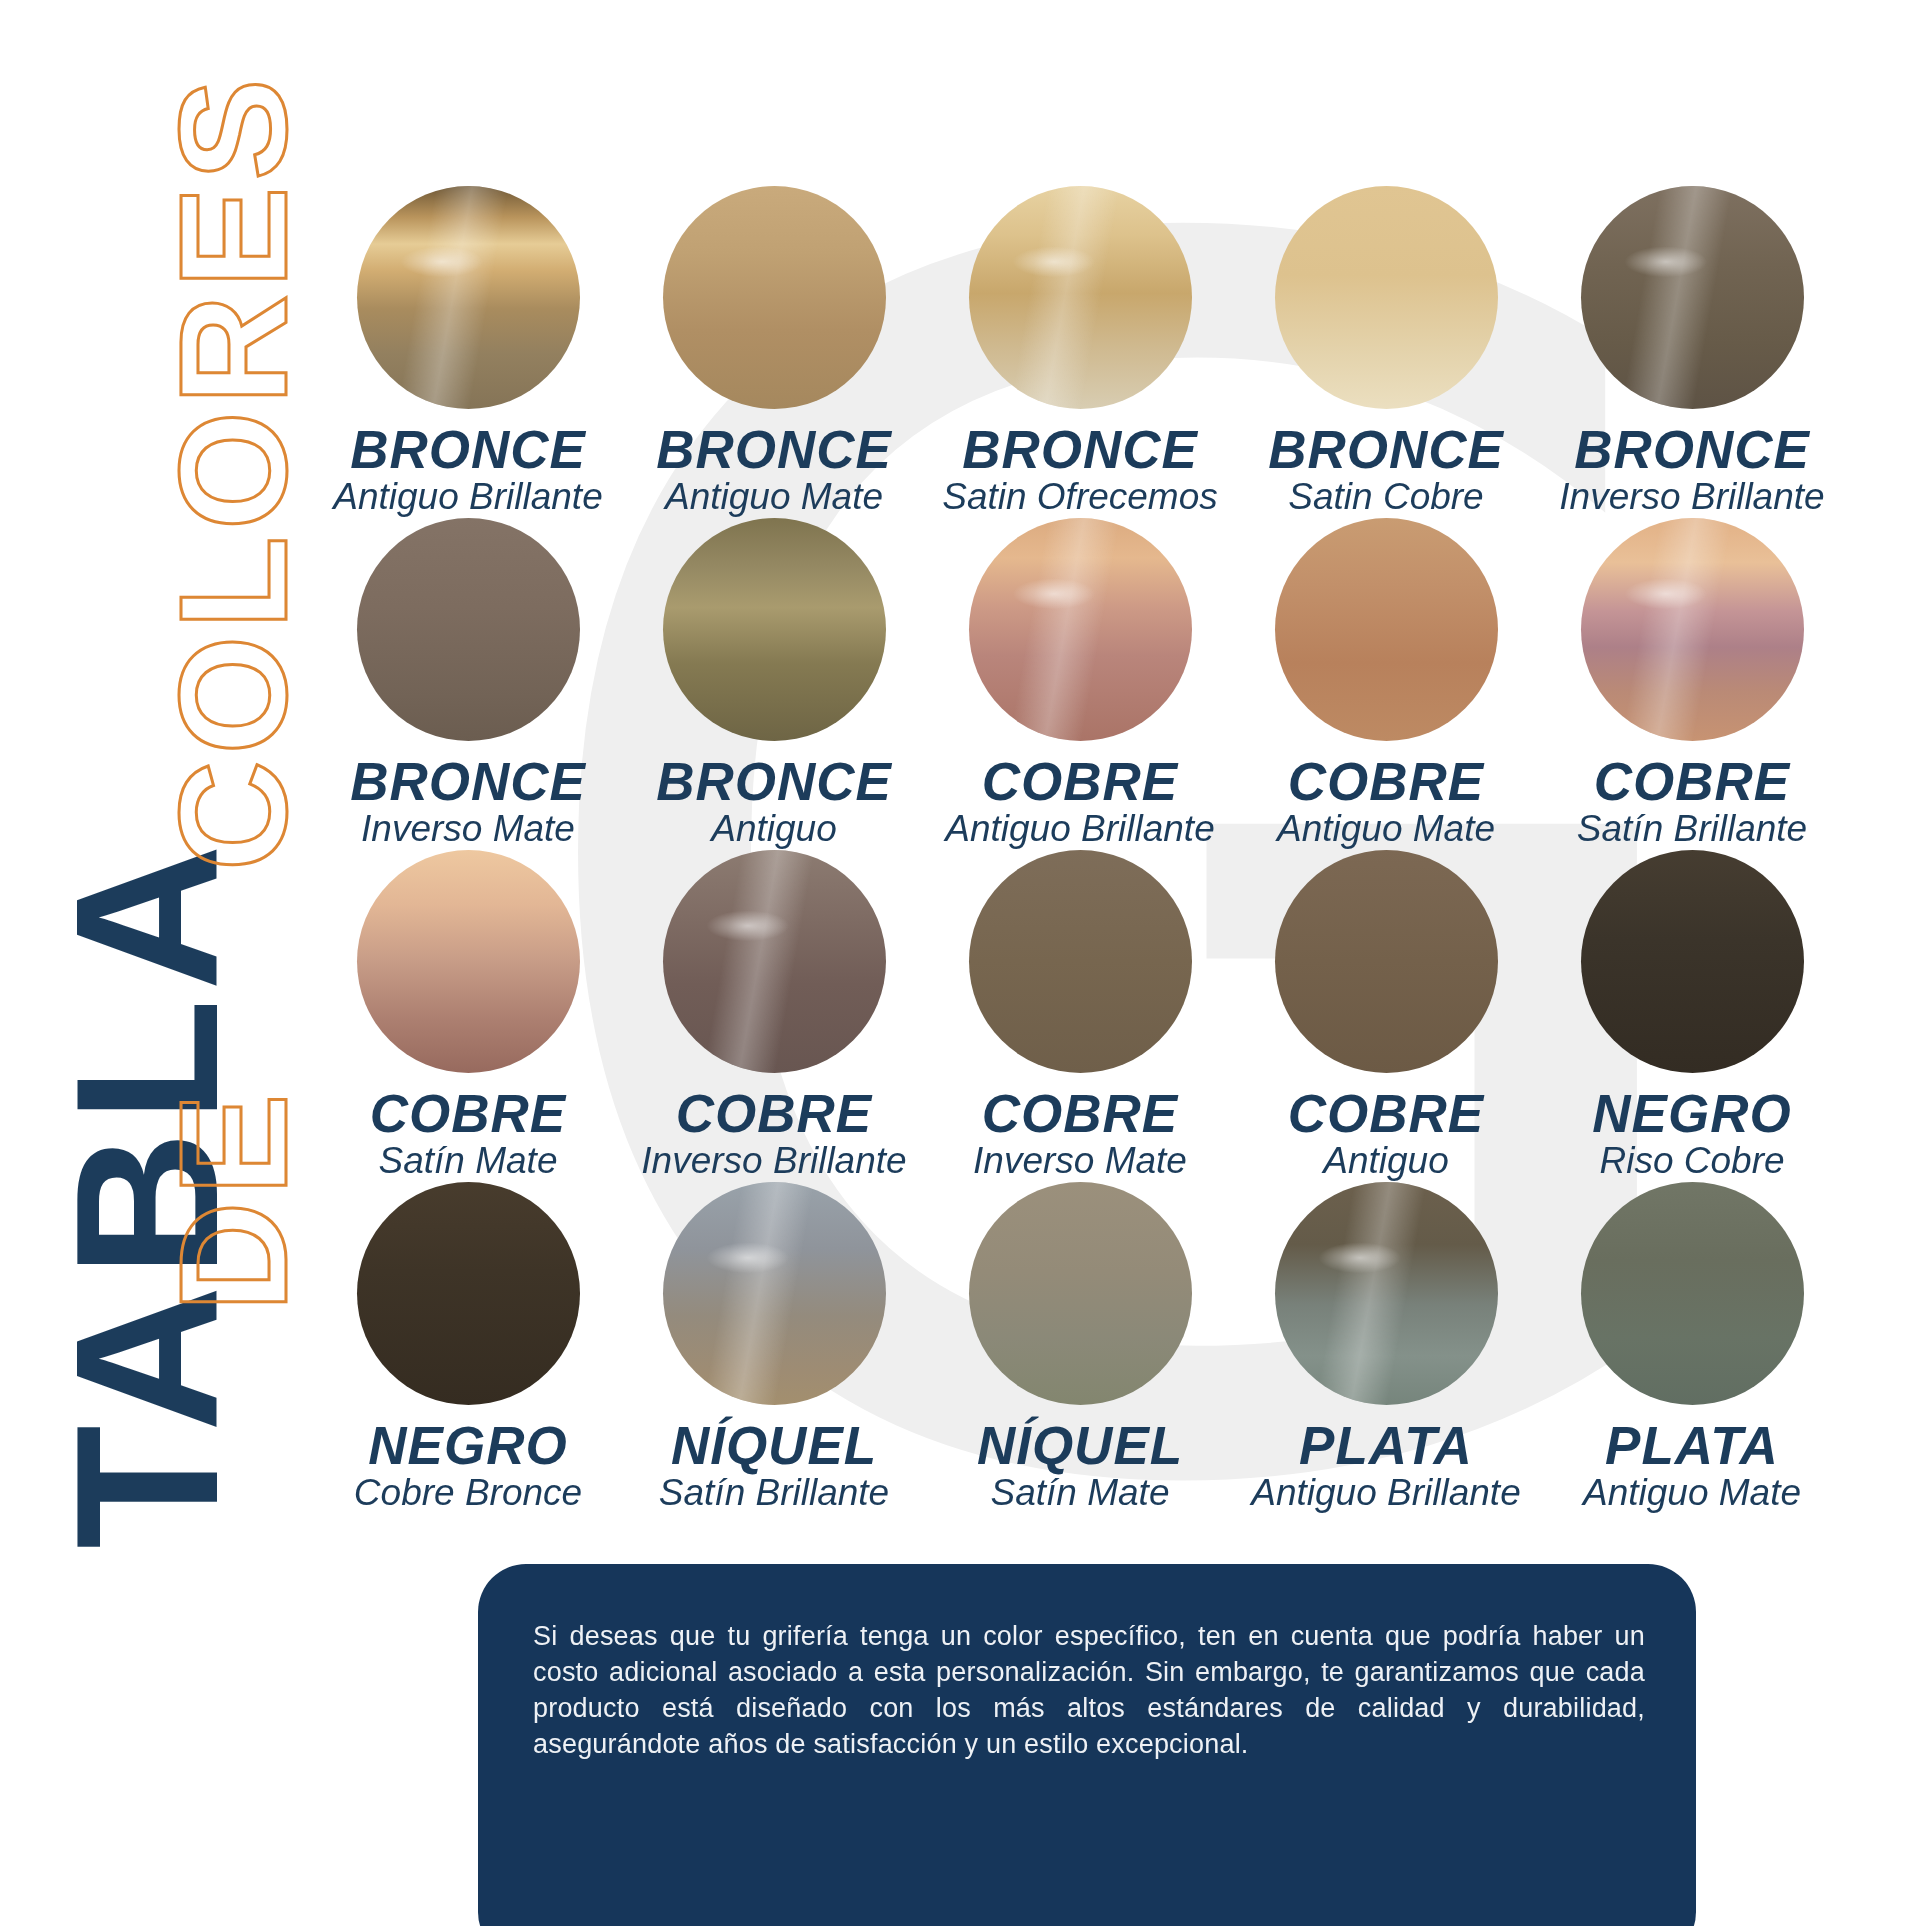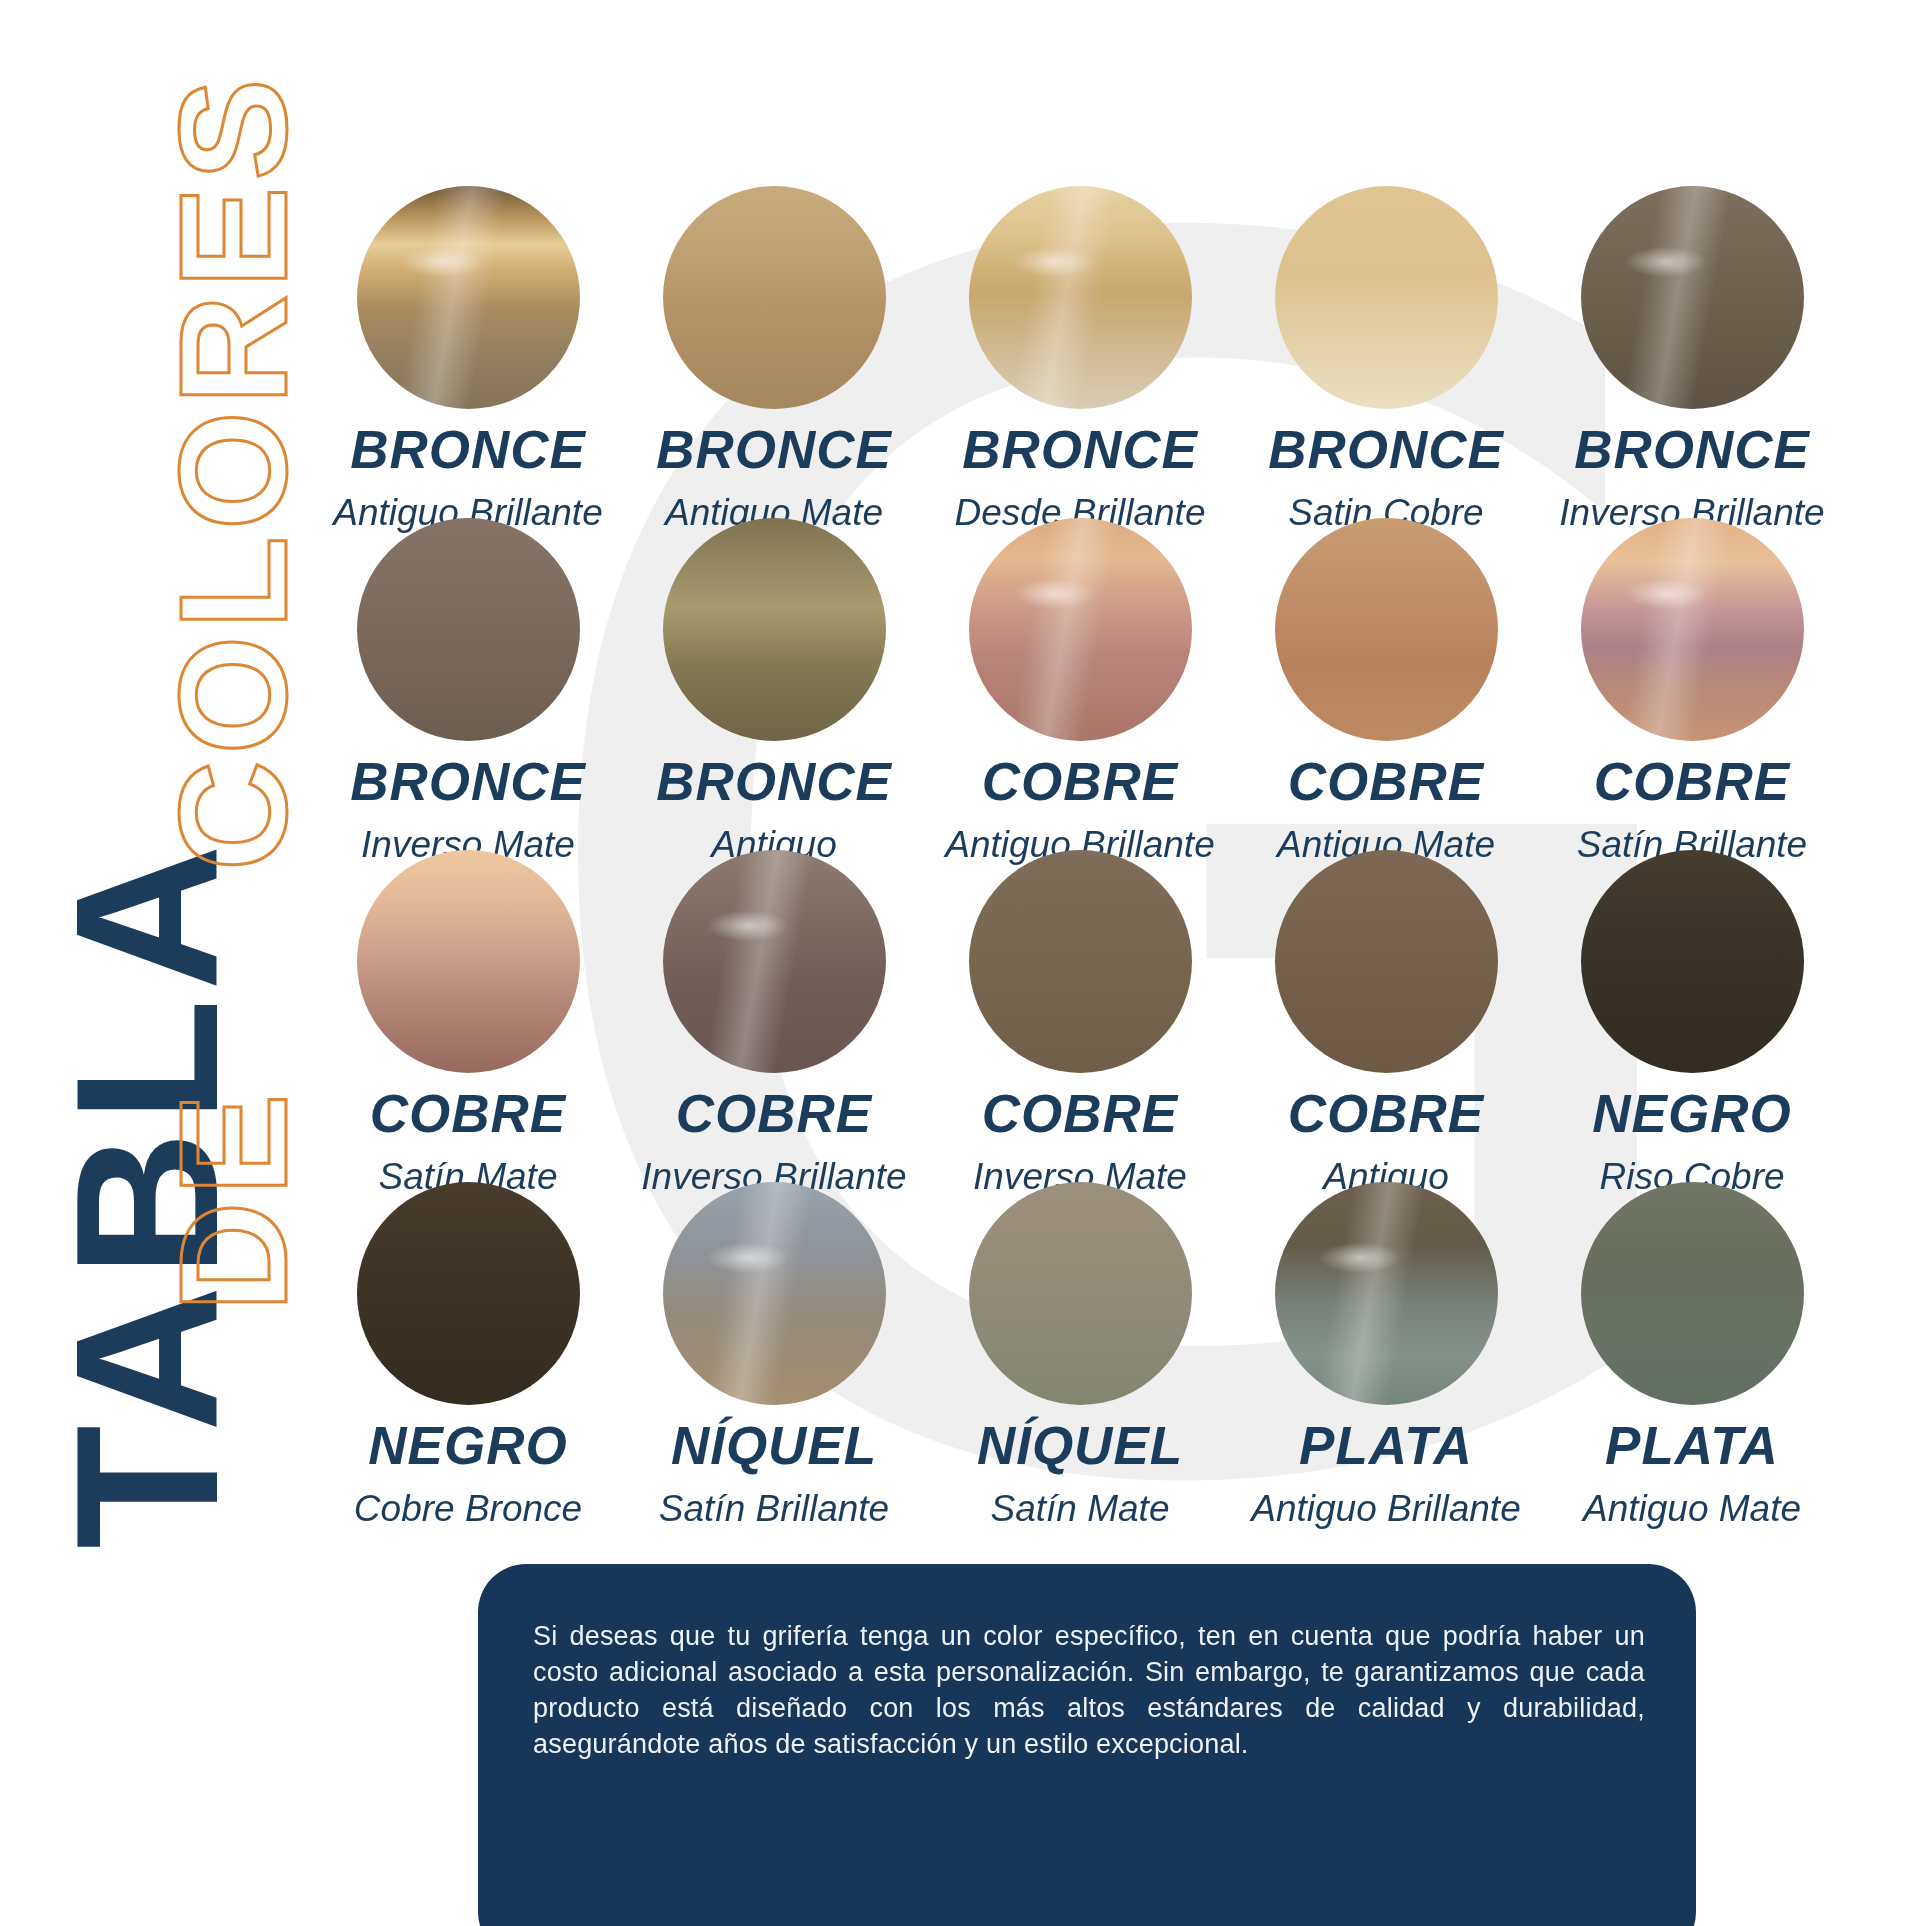--- a/index.html
+++ b/index.html
@@ -53,21 +53,21 @@
     content:"";position:absolute;inset:0;border-radius:50%;
     background:
       radial-gradient(ellipse 59px 22px at 38% 34%,rgba(255,255,255,.55),rgba(255,255,255,0) 70%),
       linear-gradient(100deg,rgba(255,255,255,0) 30%,rgba(255,255,255,.28) 44%,rgba(255,255,255,0) 58%);
   }
   .swatch-name{
     margin-top:14px;font-size:53px;font-weight:700;letter-spacing:1px;
     color:var(--navy);line-height:1.0;white-space:nowrap;
   }
   .swatch-finish{
-    margin-top:18px;font-size:37px;font-weight:400;letter-spacing:0px;
+    margin-top:2px;font-size:37px;font-weight:400;letter-spacing:0px;
     color:var(--navy);line-height:1.05;white-space:nowrap;
   }
 
   
   .footer{
     position:absolute;left:478px;top:1564px;width:1218px;height:396px;
     background:var(--box);border-radius:48px;
     padding:55px 51px 0 55px;z-index:4;
   }
   .footer p{
@@ -96,21 +96,21 @@
 
     <div class="cell">
       <div class="circle" style="background: linear-gradient(rgb(201, 170, 124) 0%, rgb(192, 161, 115) 30%, rgb(176, 143, 100) 65%, rgb(165, 136, 94) 100%);"></div>
       <div class="swatch-name">BRONCE</div>
       <div class="swatch-finish">Antiguo Mate</div>
     </div>
 
     <div class="cell">
       <div class="circle shine" style="background: linear-gradient(rgb(231, 210, 162) 0%, rgb(221, 194, 140) 22%, rgb(200, 167, 108) 48%, rgb(207, 185, 143) 72%, rgb(216, 205, 178) 100%);"></div>
       <div class="swatch-name">BRONCE</div>
-      <div class="swatch-finish">Desde Brillante</div>
+      <div class="swatch-finish">Satin Ofrecemos</div>
     </div>
 
     <div class="cell">
       <div class="circle" style="background: linear-gradient(rgb(224, 197, 146) 0%, rgb(221, 194, 142) 40%, rgb(228, 211, 172) 75%, rgb(235, 223, 192) 100%);"></div>
       <div class="swatch-name">BRONCE</div>
       <div class="swatch-finish">Satin Cobre</div>
     </div>
 
     <div class="cell">
       <div class="circle shine" style="background: linear-gradient(rgb(126, 112, 96) 0%, rgb(113, 100, 82) 35%, rgb(103, 91, 73) 70%, rgb(94, 83, 69) 100%);"></div>

